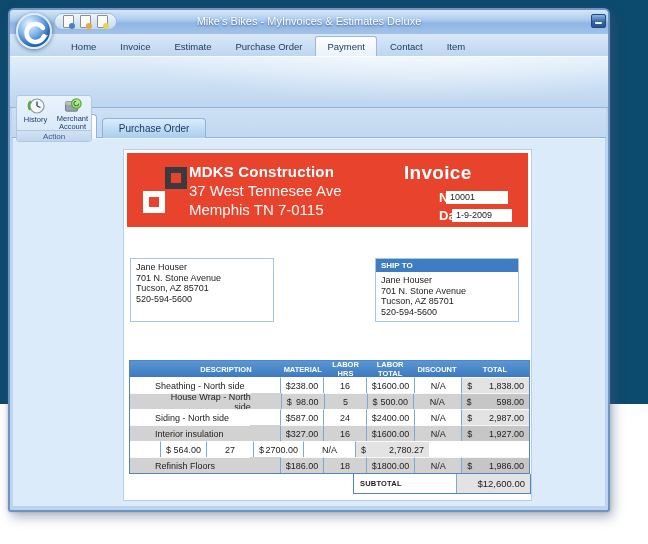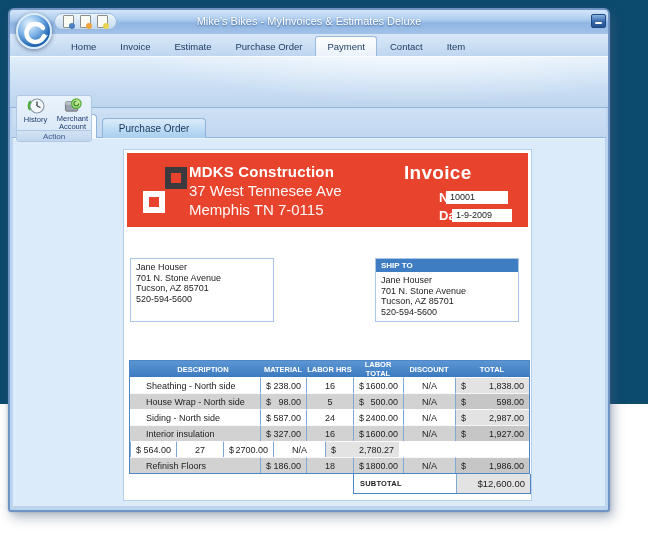--- a/index.html
+++ b/index.html
@@ -109,22 +109,22 @@
   .itable { margin: 38px 0 0 5px; width: 401px; border: 1px solid #4f86c6; }
   .thead { display: flex; height: 16px; align-items: center; color: #fff;
            background: linear-gradient(#5b95d3, #3c7ac0); font-size: 7.5px; font-weight: bold; }
   .th { text-align: center; }
   .row { display: flex; height: 16px; align-items: stretch; font-size: 9px; color: #222;
          background: #fff; }
   .row.alt { background: var(--gray, #D2D2D2); }
   .cell { display: flex; align-items: center; justify-content: center;
           border-left: 1px solid #7fa8d4; border-top: 1px solid rgba(255,255,255,.85); }
   .cell.c0, .th.c0 { border-left: none; }
-  .c0 { width: 130px; justify-content: flex-start; padding-left: 16px; text-align: center; }
-  .c1 { width: 46px; } .c2 { width: 47px; } .c3 { width: 50px; } .c4 { width: 52px; } .c5 { width: 74px; }
+  .c0 { width: 130px; justify-content: flex-start; padding-left: 25px; text-align: right; }
+  .c1 { width: 46px; margin-left: 30px; } .c2 { width: 47px; } .c3 { width: 50px; } .c4 { width: 52px; } .c5 { width: 74px; }
   .row .c5 { background: var(--tlight, #E3E3E3); }
   .row.alt .c5 { background: var(--tdark, #C6C6C6); }
   .cell.money { justify-content: space-between; padding: 0 5px; }
 
   .subrow { display: flex; margin-left: 229px; width: 178px; height: 20px;
             border: 1px solid #4f86c6; border-top: none; background: #fff; }
   .sublabel { width: 102px; font-size: 7.5px; font-weight: bold; color: #222;
               line-height: 19px; padding-left: 6px; letter-spacing: .2px; }
   .subvalue { width: 74px; background: var(--tlight, #E3E3E3); font-size: 9.5px; color: #222;
               display: flex; align-items: center; justify-content: flex-end; padding-right: 5px;

